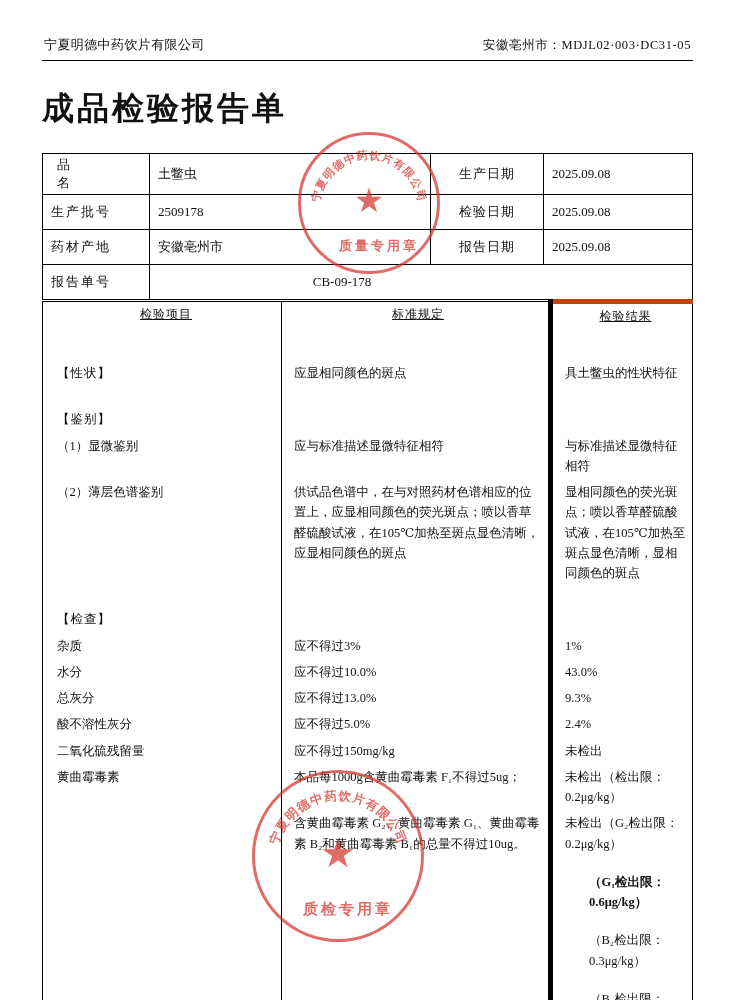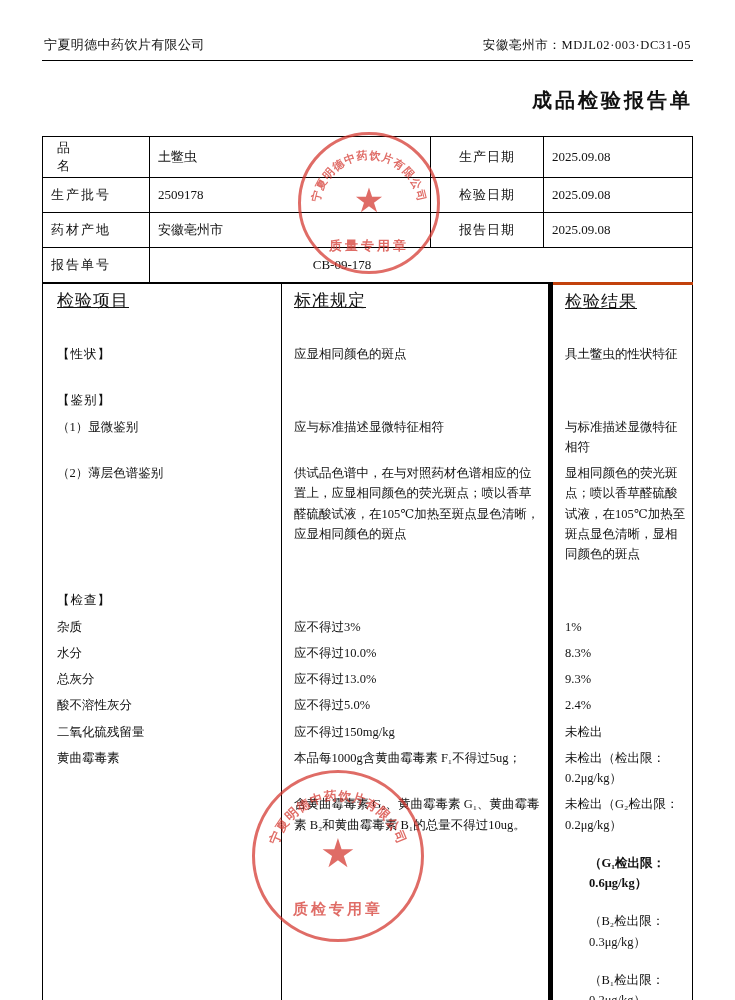--- a/index.html
+++ b/index.html
@@ -35,22 +35,22 @@
     font-family: "Liberation Serif", serif;
     font-size: 12.5px;
     letter-spacing: 0.6px;
   }
   .hrule {
     border-top: 1.6px solid #000;
     margin: 0 0 0 0;
   }
   
   .doc-title {
-    text-align: right;
-    font-size: 20px;
+    text-align: left;
+    font-size: 32px;
     font-weight: bold;
     letter-spacing: 3px;
     margin: 26px 0 22px 0;
   }
   
   table.meta {
     width: 100%;
     border-collapse: collapse;
     table-layout: fixed;
     font-size: 13px;
@@ -109,28 +109,28 @@
   table.results td.c3 {
     border-right: 1px solid #000;
     padding-left: 12px;
   }
   .head-row td {
     height: 30px;
     padding-top: 6px;
     padding-bottom: 6px;
   }
   .head-row .h {
-    text-align: left;
+    text-align: center;
     text-decoration: underline;
     letter-spacing: 1px;
-    font-size: 17px;
+    font-size: 12px;
   }
   .head-row td.c1 { border-top: 1px solid #000; }
   .head-row td.c2 { border-top: 1px solid #000; }
-  .head-row td.c3 { border-top: 3px solid #c2410c; }
+  .head-row td.c3 { border-top: 5px solid #c2410c; }
   .spacer-row td { height: 14px; }
   .blk { letter-spacing: 1px; }
 
   
   .stamp {
     position: absolute;
     border: 3px solid #d4342c;
     border-radius: 50%;
     color: #d4342c;
     opacity: 0.72;
@@ -144,21 +144,21 @@
     font-size: 34px;
     color: #d4342c;
     line-height: 1;
   }
   .stamp .arc {
     position: absolute;
     left: 0; top: 0; width: 100%; height: 100%;
   }
   .stamp .bottom-text {
     position: absolute;
-    left: 0;
+    left: 10px;
     bottom: 16px;
     width: 100%;
     text-align: center;
     font-size: 13px;
     letter-spacing: 3px;
     font-weight: bold;
   }
   #stamp1 {
     width: 136px; height: 136px;
     left: 298px; top: 132px;
@@ -277,21 +277,21 @@
       <td class="c3"></td>
     </tr>
     <tr>
       <td class="c1">杂质</td>
       <td class="c2">应不得过3%</td>
       <td class="c3">1%</td>
     </tr>
     <tr>
       <td class="c1">水分</td>
       <td class="c2">应不得过10.0%</td>
-      <td class="c3">8.3%</td>
+      <td class="c3">43.0%</td>
     </tr>
     <tr>
       <td class="c1">总灰分</td>
       <td class="c2">应不得过13.0%</td>
       <td class="c3">9.3%</td>
     </tr>
     <tr>
       <td class="c1">酸不溶性灰分</td>
       <td class="c2">应不得过5.0%</td>
       <td class="c3">2.4%</td>

